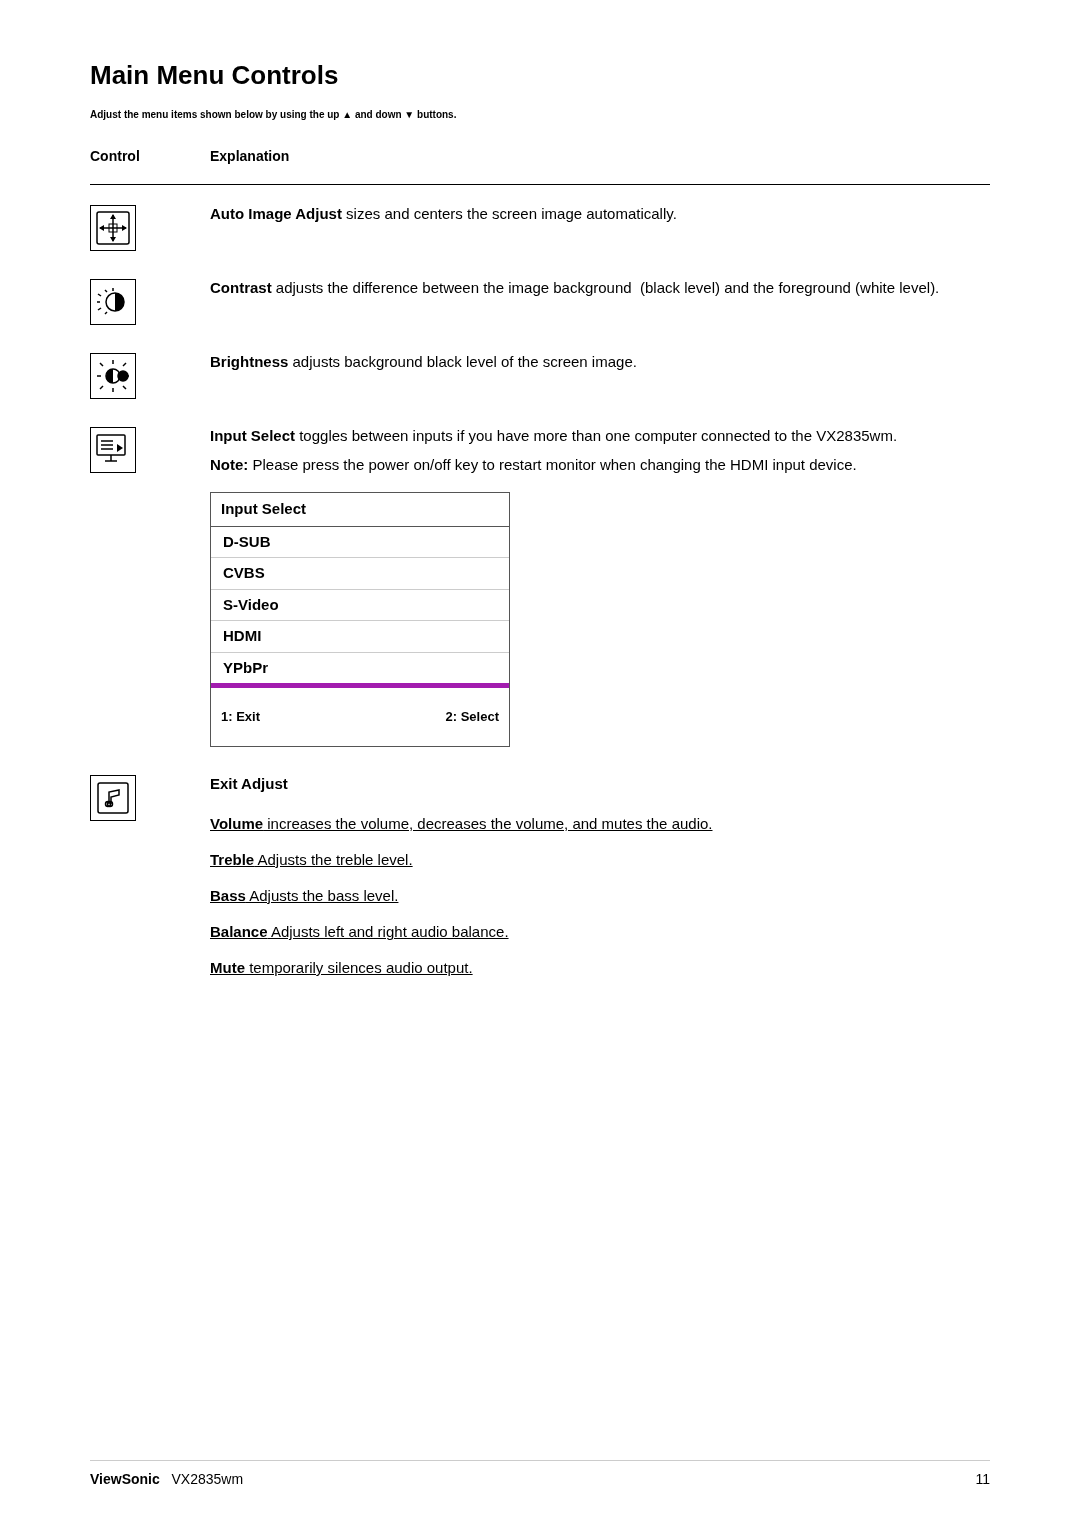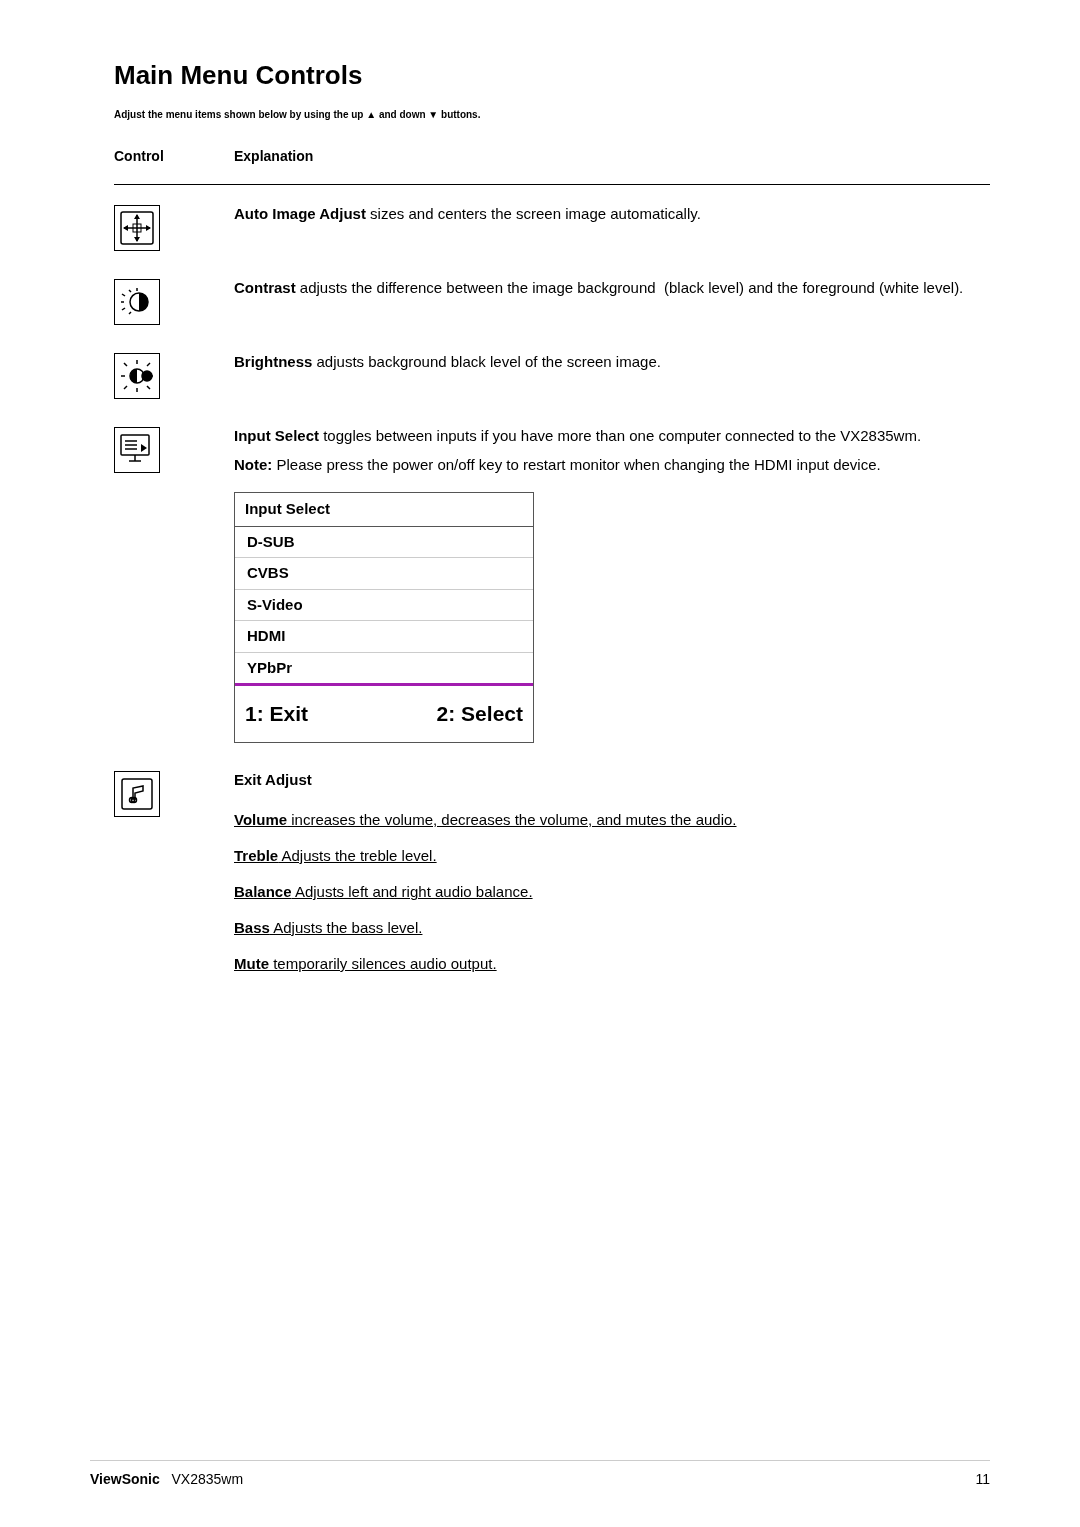--- a/index.html
+++ b/index.html
@@ -8,21 +8,20 @@
       font-family: Arial, Helvetica, sans-serif;
       font-size: 15px;
       color: #000;
       width: 1080px;
       min-height: 1527px;
       position: relative;
     }
     .page {
       padding: 60px 90px 80px 90px;
       max-width: 1080px;
-      margin-left: 24px;
     }
     h1 {
       font-size: 26px;
       font-weight: bold;
       margin-bottom: 18px;
       font-family: Arial, Helvetica, sans-serif;
     }
     .intro {
       font-size: 10px;
       margin-bottom: 28px;
@@ -100,24 +99,24 @@
       font-size: 15px;
       font-weight: bold;
       border-bottom: 1px solid #ccc;
     }
     .input-select-option:last-child {
       border-bottom: none;
     }
     .input-select-footer {
       display: flex;
       justify-content: space-between;
-      padding: 12px 10px;
-      font-weight: bold;
-      font-size: 21px;
-      border-top: 3px solid #a21caf;
+      padding: 19px 10px;
+      font-weight: bold;
+      font-size: 13px;
+      border-top: 5px solid #a21caf;
     }
     .footer {
       position: absolute;
       bottom: 40px;
       left: 90px;
       right: 90px;
       display: flex;
       justify-content: space-between;
       border-top: 1px solid #ccc;
       padding-top: 10px;
@@ -276,22 +275,22 @@
             <circle cx="13" cy="24" r="2.5" stroke="#000" stroke-width="1.5" fill="none"></circle>
             <circle cx="15" cy="24" r="2.5" stroke="#000" stroke-width="1.5" fill="none"></circle>
           </svg>
         </div>
       </div>
       <div class="explanation-cell">
         <p><strong>Exit Adjust</strong></p>
         <div class="audio-sub-items">
           <p><strong>Volume</strong> increases the volume, decreases the volume, and mutes the audio.</p>
           <p><strong>Treble</strong> Adjusts the treble level.</p>
+          <p><strong>Bass</strong> Adjusts the bass level.</p>
           <p><strong>Balance</strong> Adjusts left and right audio balance.</p>
-          <p><strong>Bass</strong> Adjusts the bass level.</p>
           <p><strong>Mute</strong> temporarily silences audio output.</p>
         </div>
       </div>
     </div>
 
   </div>
 </div>
 
 <div class="footer">
   <div>

